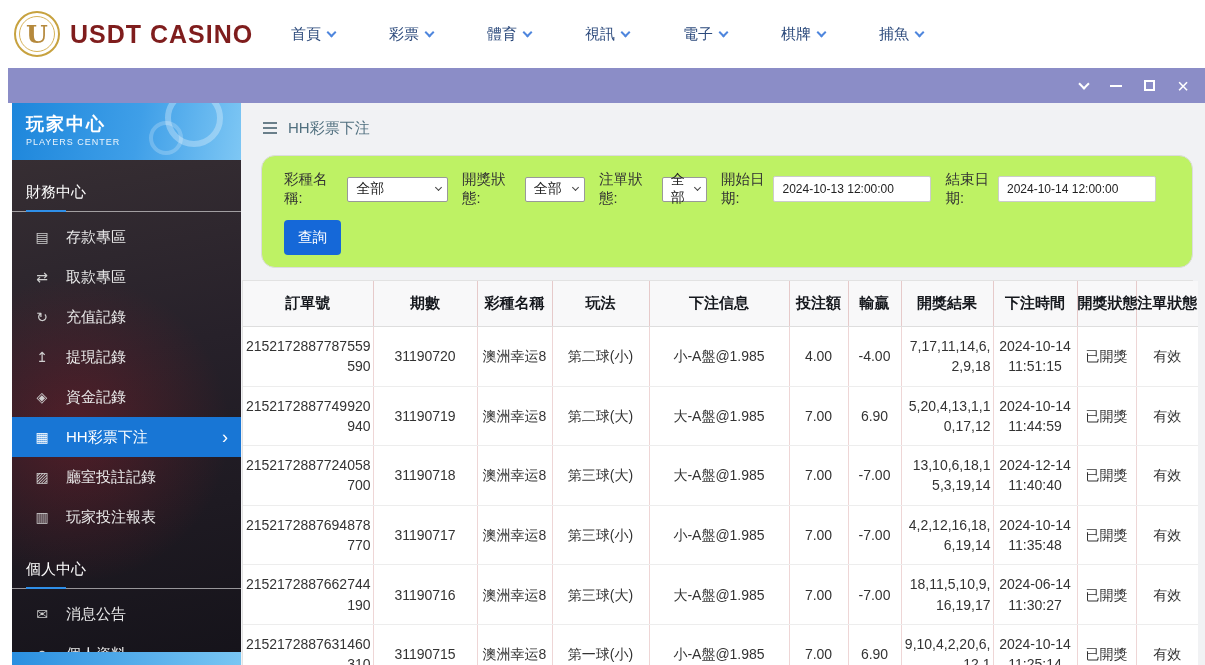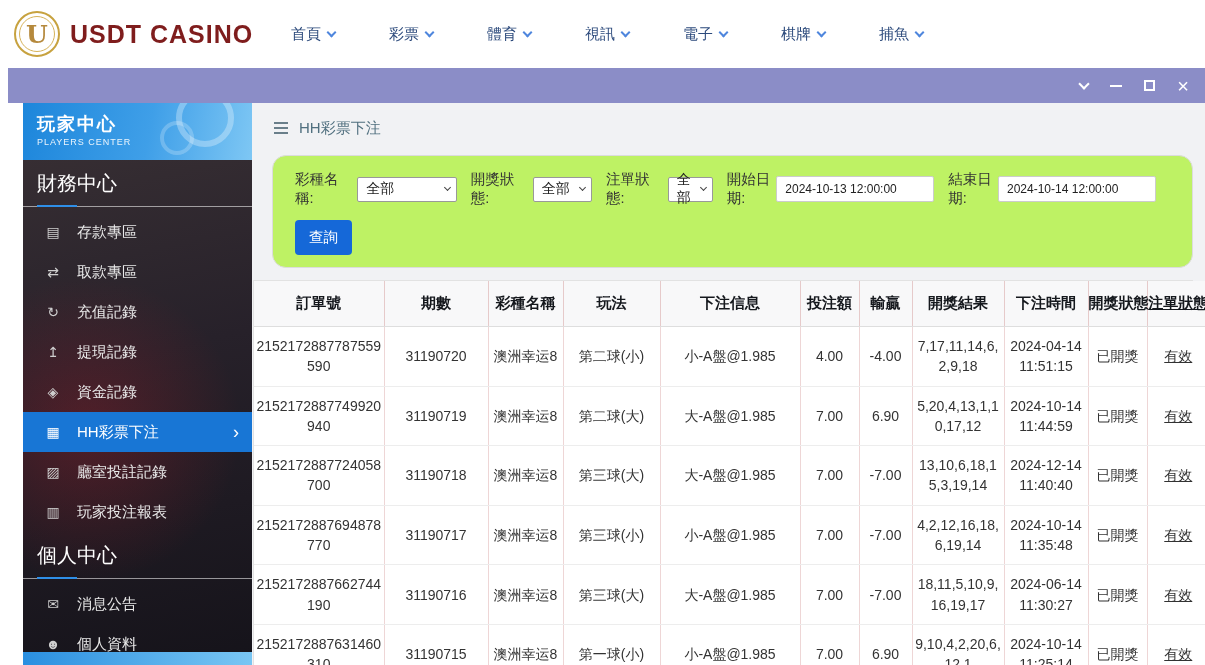--- a/index.html
+++ b/index.html
@@ -26,38 +26,38 @@
     align-items:center; justify-content:flex-end; }
   .tb-controls { display:flex; align-items:center; gap:22px; padding-right:16px; }
   .tb-btn { cursor:pointer; display:inline-block; }
   .tb-collapse { width:8px; height:8px; border-right:2px solid #fff; border-bottom:2px solid #fff;
     transform:rotate(45deg); margin-top:-4px; }
   .tb-minimize { width:12px; height:2px; background:#fff; }
   .tb-maximize { width:11px; height:11px; border:2px solid #fff; }
   .tb-close { color:#fff; font-size:20px; line-height:14px; }
 
   
-  .shell { display:flex; height:562px; margin-left:23px; }
+  .shell { display:flex; height:562px; margin-left:12px; }
 
   
   .sidebar { width:229px; position:relative; display:flex; flex-direction:column;
     background:
       radial-gradient(circle at 28% 58%, rgba(150,30,42,.40), transparent 42%),
       linear-gradient(168deg,#3a3135 0%, #27212a 45%, #15131a 100%); }
   .pc-banner { height:57px; padding:9px 0 0 14px; color:#fff; position:relative; overflow:hidden;
     background:linear-gradient(100deg,#1d86db 0%, #3f9fe8 55%, #7ec7f4 100%); }
   .pc-banner::before { content:""; position:absolute; right:18px; top:-14px; width:46px; height:46px;
     border:6px solid rgba(255,255,255,.30); border-radius:50%; }
   .pc-banner::after { content:""; position:absolute; right:58px; top:18px; width:26px; height:26px;
     border:4px solid rgba(255,255,255,.22); border-radius:50%; }
   .pc-title { font-size:18px; font-weight:bold; letter-spacing:2px; }
   .pc-sub { font-size:9px; letter-spacing:1px; opacity:.9; margin-top:1px; }
 
   .sb-menu { flex:1; overflow:hidden; }
-  .sec-label { color:#fff; font-size:20px; padding:10px 0 9px 14px; position:relative;
+  .sec-label { color:#fff; font-size:15px; padding:23px 0 9px 14px; position:relative;
     border-bottom:1px solid rgba(255,255,255,.55); margin-bottom:5px; }
   .sec-label::after { content:""; position:absolute; left:14px; bottom:-1px; width:40px; height:2px; background:#2f8fe8; }
   .sb-item { display:flex; align-items:center; height:40px; padding-left:21px;
     color:#e9e9e9; font-size:15px; cursor:pointer; position:relative; }
   .sb-icon { width:18px; margin-right:15px; color:#cfcfcf; font-size:14px; text-align:center; }
   .sb-item.active { background:#1876d5; color:#fff; }
   .sb-item.active .sb-icon { color:#fff; }
   .sb-arrow { position:absolute; right:13px; font-size:18px; line-height:1; color:#fff; }
   .bottom-strip { height:13px; background:linear-gradient(90deg,#2a8fe0,#79c6f3); }
 
@@ -88,22 +88,22 @@
   
   .table-wrap { margin:0 12px 0 1px; background:#fff; border:1px solid #e2e2e2; border-bottom:none; }
   table { border-collapse:collapse; table-layout:fixed; width:955px; background:#fff; }
   col.c0{width:130px} col.c1{width:104px} col.c2{width:75px} col.c3{width:97px}
   col.c4{width:140px} col.c5{width:59px} col.c6{width:53px} col.c7{width:92px}
   col.c8{width:84px} col.c9{width:59px} col.c10{width:62px}
   th { font-size:15px; font-weight:bold; color:#15181d; padding:13px 0; background:#f8f8f9;
     border-bottom:1px solid #dedede; border-right:1px solid #e6caca; white-space:nowrap; text-align:center; }
   td { font-size:14px; color:#333; text-align:center; padding:9px 2px; line-height:1.45;
     border-bottom:1px solid #ededed; border-right:1px solid #eed6d6; overflow-wrap:break-word; }
-  td.col-0, td.col-7 { word-break:break-all; }
-  th:last-child, td:last-child { border-right:none;text-decoration:underline; }
+  td.col-0, td.col-7 { word-break:break-all;text-align:right; }
+  th:last-child, td:last-child { border-right:none; }
 </style>
 </head>
 <body>
 
 <div class="app">
 
   <header class="topbar">
     <div class="logo">
       <span class="emblem">
           <b>U</b>
@@ -281,21 +281,21 @@
           <tbody>
               <tr>
                 <td class="col-0">2152172887787559590</td>
                 <td class="col-1">31190720</td>
                 <td class="col-2">澳洲幸运8</td>
                 <td class="col-3">第二球(小)</td>
                 <td class="col-4">小-A盤@1.985</td>
                 <td class="col-5">4.00</td>
                 <td class="col-6">-4.00</td>
                 <td class="col-7">7,17,11,14,6,2,9,18</td>
-                <td class="col-8">2024-04-14 11:51:15</td>
+                <td class="col-8">2024-10-14 11:51:15</td>
                 <td class="col-9">已開獎</td>
                 <td class="col-10">有效</td>
               </tr>
               <tr>
                 <td class="col-0">2152172887749920940</td>
                 <td class="col-1">31190719</td>
                 <td class="col-2">澳洲幸运8</td>
                 <td class="col-3">第二球(大)</td>
                 <td class="col-4">大-A盤@1.985</td>
                 <td class="col-5">7.00</td>

